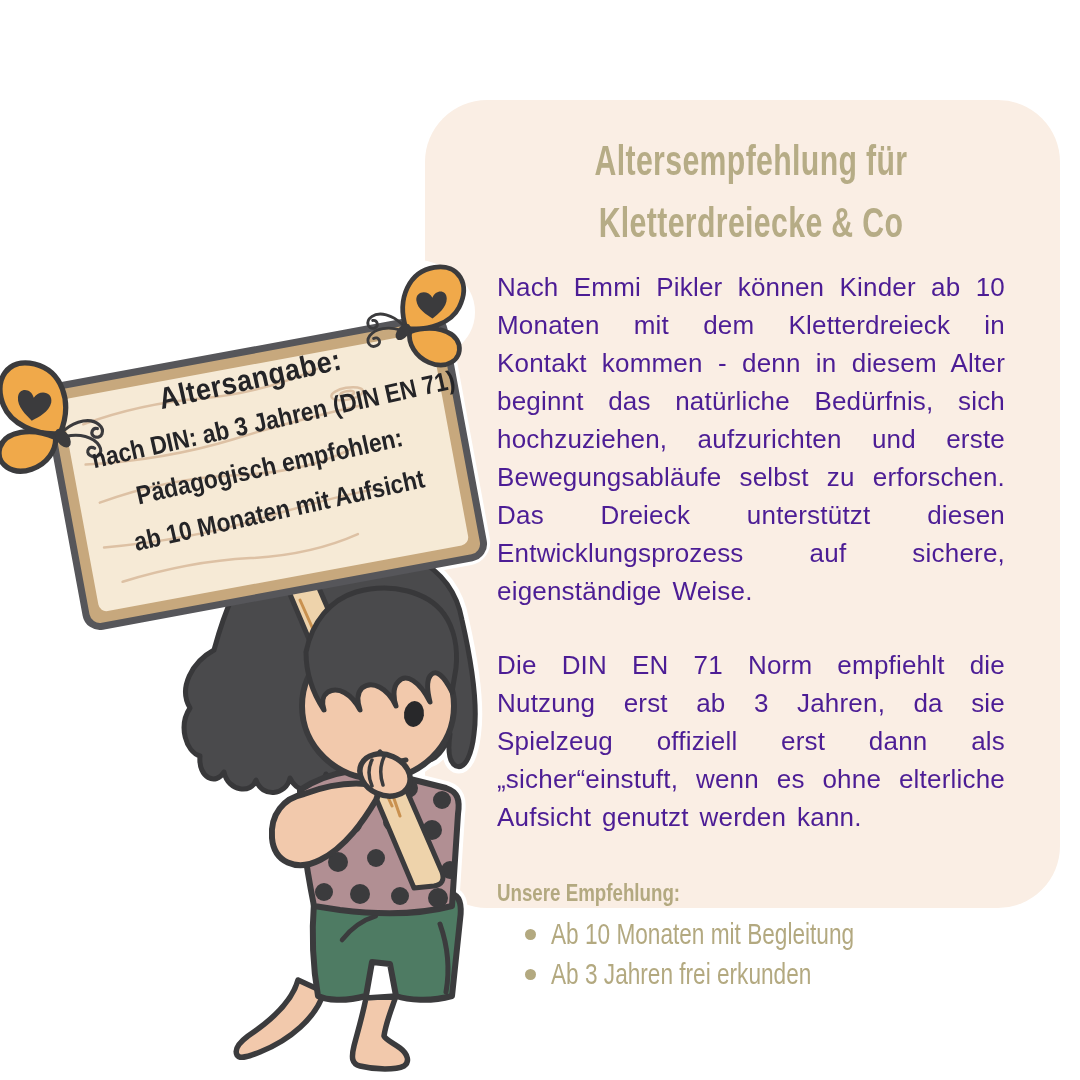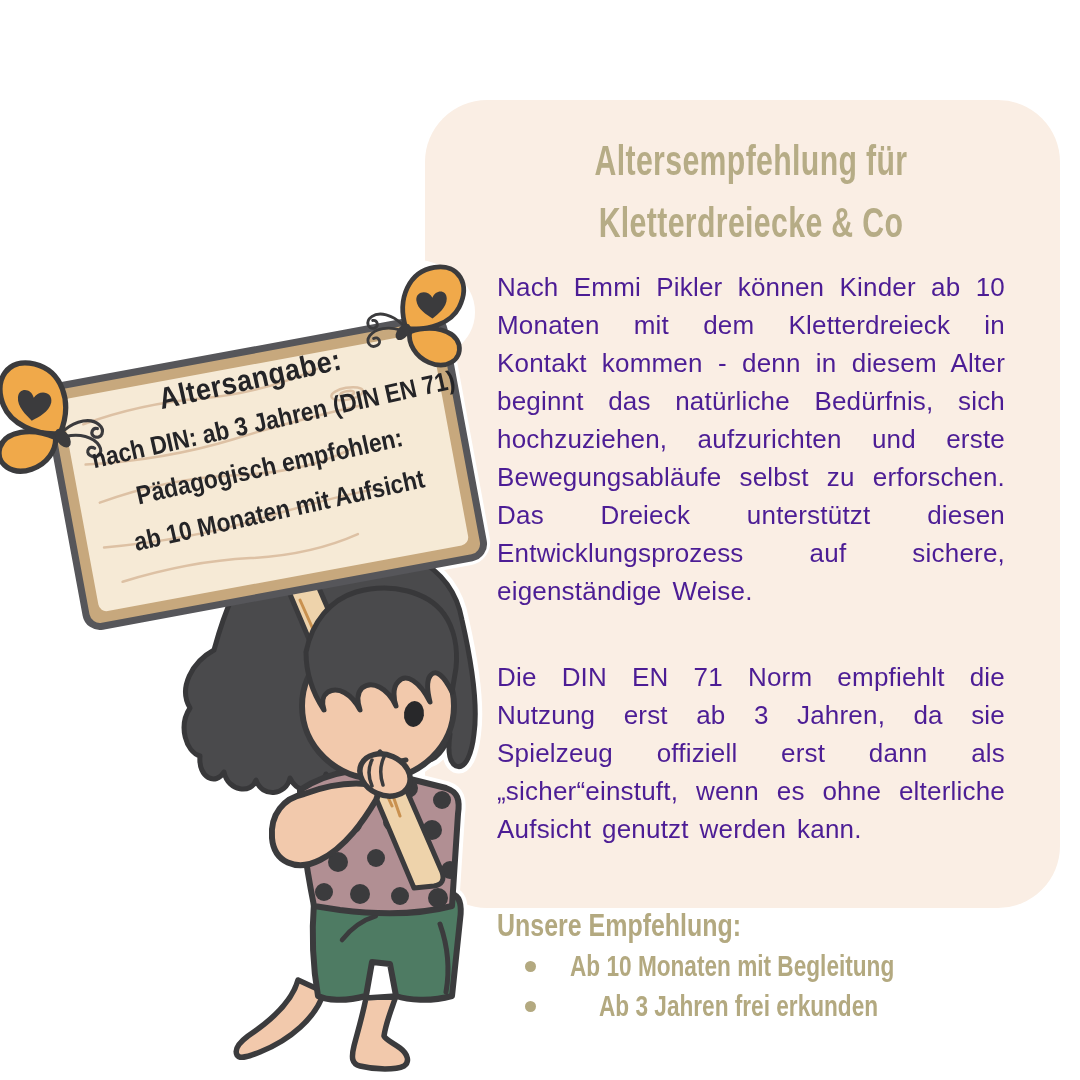--- a/index.html
+++ b/index.html
@@ -15,29 +15,29 @@
   }
   .panel-title{
     text-align:center;color:#b6ac86;font-weight:bold;
     font-size:42px;line-height:62px;letter-spacing:.5px;
   }
   .panel-title .tline{display:block;transform:scaleX(.72);transform-origin:50% 50%;white-space:nowrap;}
   .para{
     margin:0;margin-top:14px;color:#4c1d95;font-size:26px;line-height:38px;
     text-align:justify;letter-spacing:.2px;word-spacing:3.5px;
   }
-  .para.second{margin-top:48px;}
+  .para.second{margin-top:36px;}
   .rec-heading{
-    margin-top:60px;color:#b3a980;font-weight:bold;font-size:32px;line-height:34px;
+    margin-top:40px;color:#b3a980;font-weight:bold;font-size:24px;line-height:34px;
   }
   .rec-heading .cond,
   .rec-list .cond{display:inline-block;transform:scaleX(.78);transform-origin:0 50%;white-space:nowrap;}
   .rec-list{margin:4px 0 0 0;padding:0 0 0 28px;list-style:none;}
   .rec-list li{
-    position:relative;color:#b3a980;font-weight:bold;font-size:29px;line-height:40px;padding-left:26px;text-align:center;
+    position:relative;color:#b3a980;font-weight:normal;font-size:29px;line-height:40px;padding-left:26px;
   }
   .rec-list li::before{
     content:"";position:absolute;left:0;top:15px;width:11px;height:11px;border-radius:50%;background:#b3a980;
   }
   
   .art{position:absolute;left:0;top:0;z-index:2;}
   
   .sign-text{
     position:absolute;left:55px;top:400px;width:390px;z-index:3;
     transform:rotate(-12.5deg);transform-origin:0 0;

